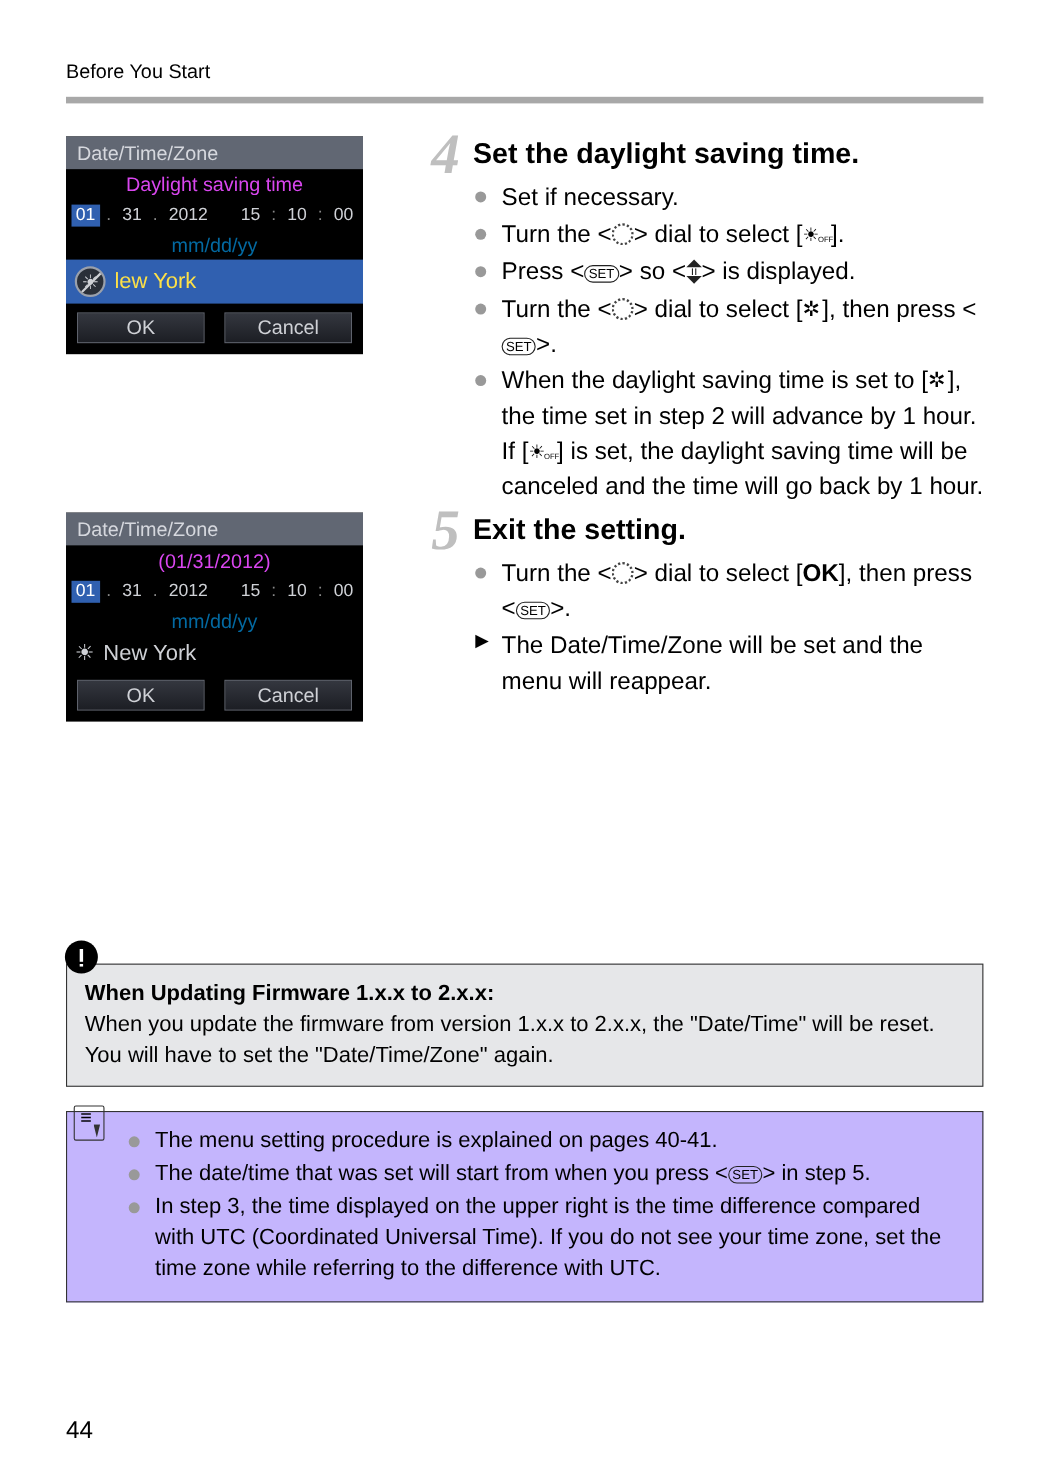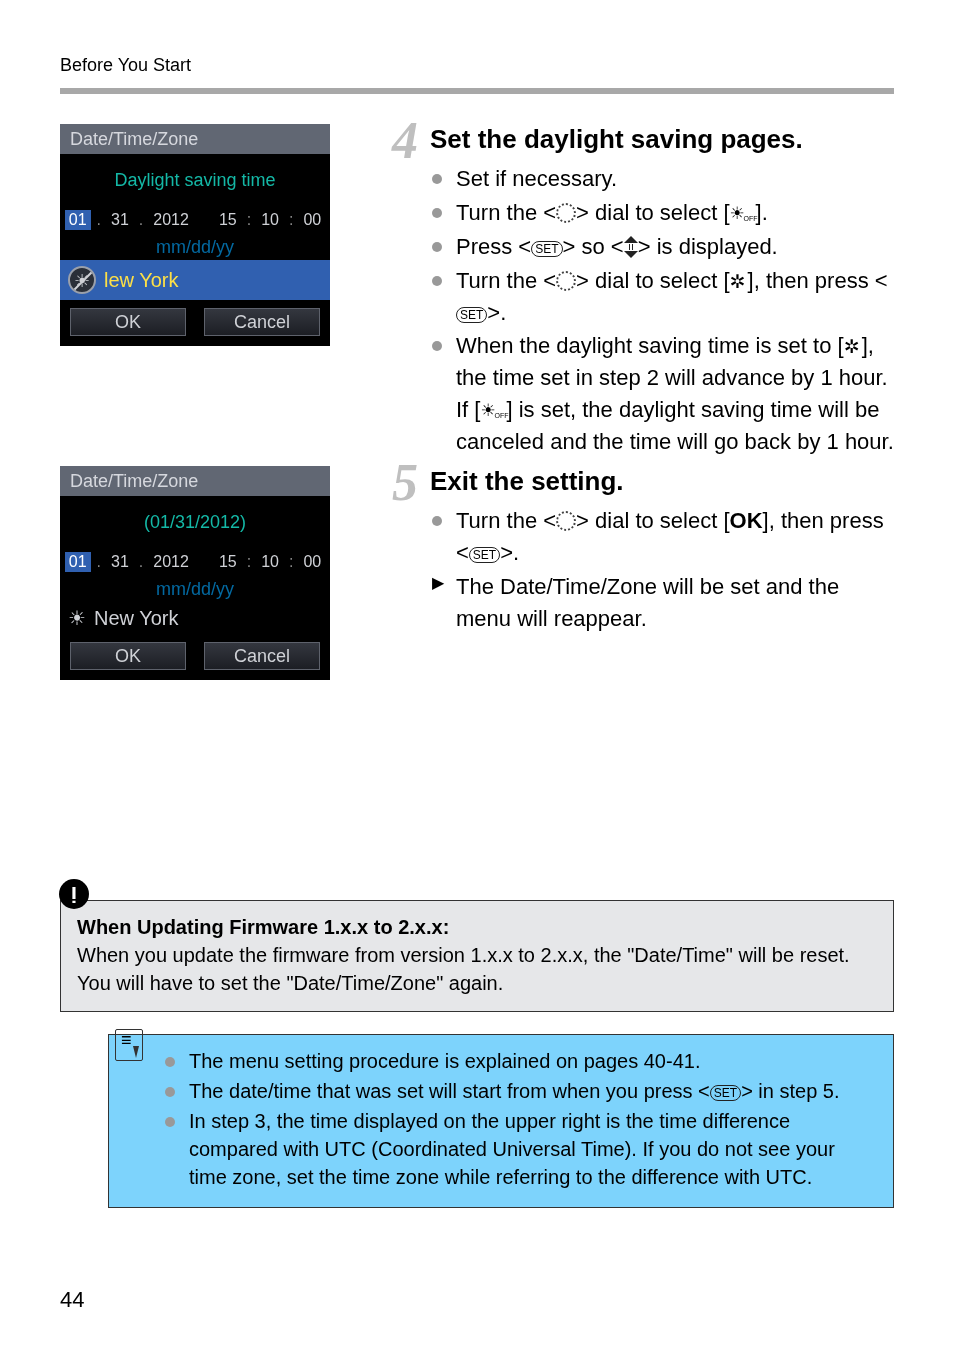--- a/index.html
+++ b/index.html
@@ -37,23 +37,23 @@
       line-height: 1;
       margin-bottom: 0;
     }
     .cs-header {
       background: #616773;
       padding: 6px 10px;
       color: #d6d8de;
     }
     .cs-subheader {
       background: #000;
-      color: #14b8a6;
+      color: #d946ef;
       text-align: center;
-      padding: 17px 0;
+      padding: 5px 0;
     }
     .cs-date-row {
       background: #000;
       display: flex;
       align-items: center;
       justify-content: center;
       gap: 6px;
       padding: 4px 0;
       font-size: 16px;
     }
@@ -231,27 +231,26 @@
       display: flex;
       align-items: center;
       justify-content: center;
       font-weight: bold;
       font-size: 22px;
       transform: rotate(180deg);
     }
     .note-title { font-weight: bold; }
     .tips-box {
       border: 1px solid #333;
-      background: #7dd3fc;
+      background: #c4b5fd;
       padding: 12px 16px 14px 56px;
       font-size: 20px;
       line-height: 1.4;
       margin-top: 22px;
       position: relative;
-      margin-left: 48px;
     }
     .tips-icon {
       position: absolute;
       left: 6px;
       top: -6px;
       width: 28px;
       height: 32px;
       border: 1.5px solid #333;
       border-radius: 2px;
       display: flex;
@@ -329,21 +328,21 @@
       <div class="cs-buttons">
         <div class="cs-btn">OK</div>
         <div class="cs-btn">Cancel</div>
       </div>
     </div>
   </div>
   <div class="step-col">
     <div class="step-num">4</div>
   </div>
   <div class="right-col">
-    <div class="step-title">Set the daylight saving pages.</div>
+    <div class="step-title">Set the daylight saving time.</div>
     <ul class="bullets">
       <li>Set if necessary.</li>
       <li>
         <span>Turn the &lt;</span><span class="icon-dial"></span><span>&gt; dial to select [</span><span class="icon-sun off"></span><span style="padding-left:8px">].</span>
       </li>
       <li>
         <span>Press &lt;</span><span class="icon-set">SET</span><span>&gt; so &lt;</span><span class="icon-updown"><span class="bar"></span></span><span>&gt; is displayed.</span>
       </li>
       <li>
         <span>Turn the &lt;</span><span class="icon-dial"></span><span>&gt; dial to select [</span><span class="icon-sun dotted"></span><span>], then press &lt;</span><span class="icon-set">SET</span><span>&gt;.</span>

